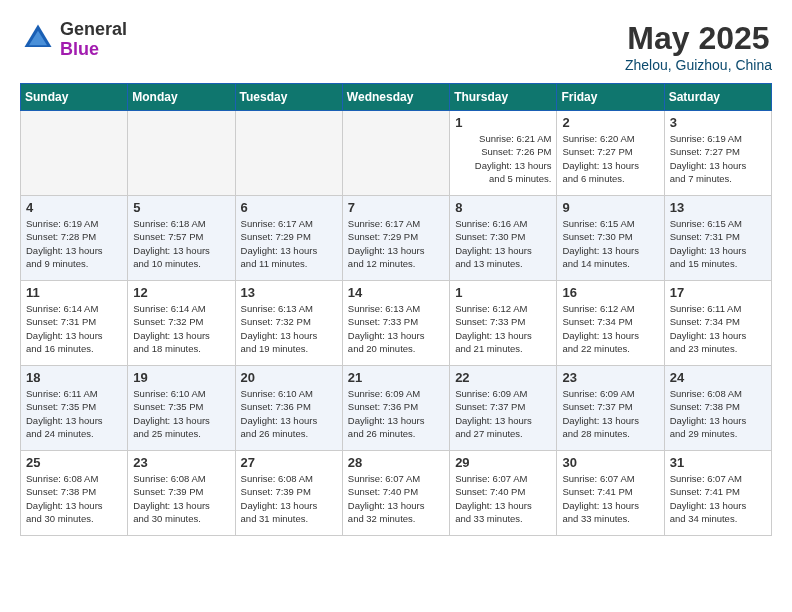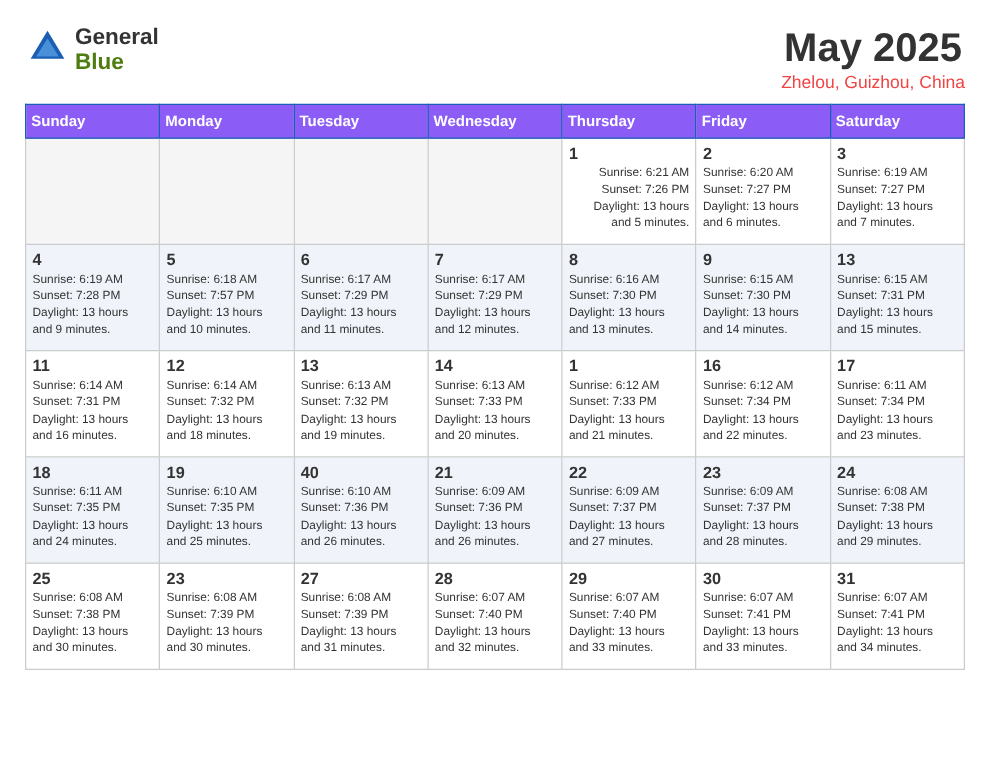--- a/index.html
+++ b/index.html
@@ -19,42 +19,42 @@
     .logo {
       display: flex;
       gap: 4px;
     }
     .logo-text {
       font-size: 18px;
       font-weight: bold;
       line-height: 1.1;
     }
     .logo-text .general { color: #333; }
-    .logo-text .blue { color: #4d7c0f; }
+    .logo-text .blue { color: #a21caf; }
     .logo-icon {
       width: 36px;
       height: 36px;
     }
     .title-block { text-align: center; }
     .month-title {
       font-size: 32px;
       font-weight: bold;
       color: #333;
     }
     .location {
       font-size: 14px;
-      color: #ef4444;
+      color: #0c4a6e;
     }
     .calendar {
       width: 100%;
       border-collapse: collapse;
       border: 1px solid #ccc;
     }
     .calendar th {
-      background: #8b5cf6;
+      background: #0f766e;
       color: #fff;
       font-size: 12px;
       font-weight: bold;
       padding: 6px 4px;
       text-align: left;
       border: 1px solid #1a5fb4;
     }
     .calendar td {
       vertical-align: top;
       border: 1px solid #ccc;
@@ -259,21 +259,21 @@
 and 24 minutes.</div>
         </td>
         <td>
           <span class="day-num">19</span>
           <div class="day-info" style="white-space: pre-line;">Sunrise: 6:10 AM
 Sunset: 7:35 PM
 Daylight: 13 hours
 and 25 minutes.</div>
         </td>
         <td>
-          <span class="day-num">40</span>
+          <span class="day-num">20</span>
           <div class="day-info" style="white-space: pre-line;">Sunrise: 6:10 AM
 Sunset: 7:36 PM
 Daylight: 13 hours
 and 26 minutes.</div>
         </td>
         <td>
           <span class="day-num">21</span>
           <div class="day-info" style="white-space: pre-line;">Sunrise: 6:09 AM
 Sunset: 7:36 PM
 Daylight: 13 hours

